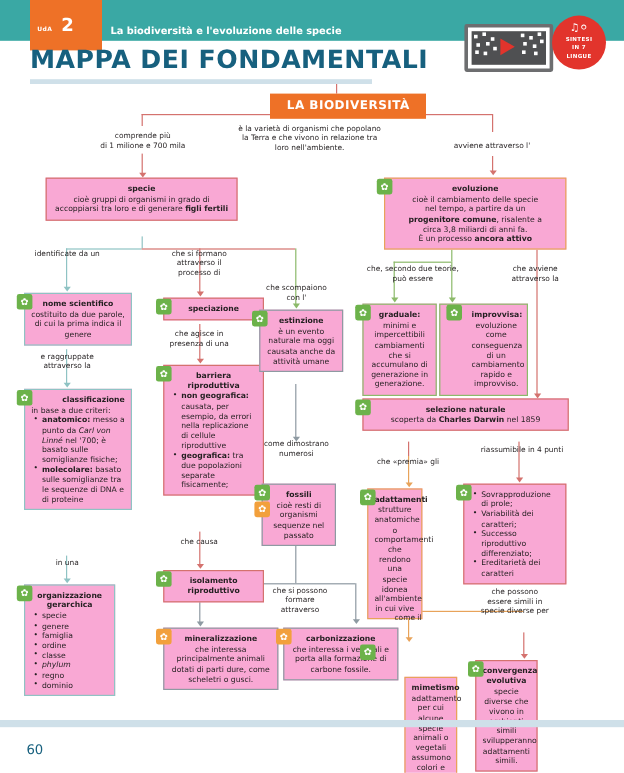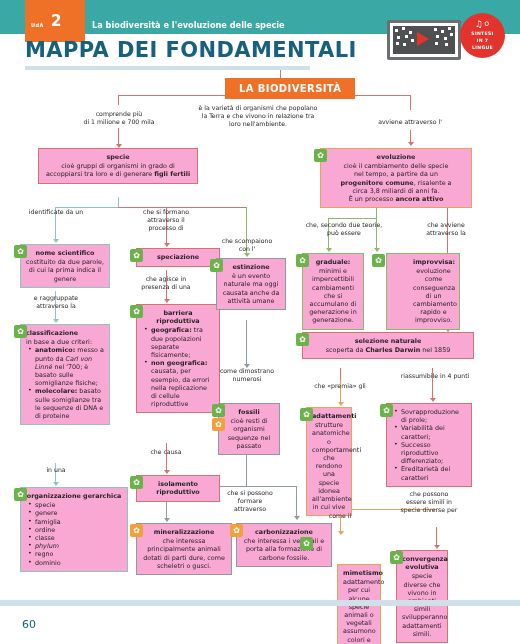--- a/index.html
+++ b/index.html
@@ -225,32 +225,32 @@
   <div class="node c-teal" style="left:20px;top:244px;width:90px;">
     <span class="hd">nome scientifico</span>
     <span>costituito da due parole, di cui la prima indica il genere</span>
   </div>
   <div class="leaf leaf-green" style="left:14px;top:245px;">✿</div>
 
   <div class="cap" style="left:12px;top:294px;width:88px;white-space:pre-line;">e raggruppate
 attraverso la</div>
 
   <div class="node c-teal left-list" style="left:20px;top:324px;width:90px;">
-    <span class="hd" style="text-align:left;">classificazione</span>
+    <span class="hd" style="text-align:right;">classificazione</span>
     <span>in base a due criteri:</span>
     <ul>
       <li><b>anatomico:</b><span> messo a punto da </span><i>Carl von Linné</i><span> nel '700; è basato sulle somiglianze fisiche;</span></li>
       <li><b>molecolare:</b><span> basato sulle somiglianze tra le sequenze di DNA e di proteine</span></li>
     </ul>
   </div>
   <div class="leaf leaf-green" style="left:14px;top:325px;">✿</div>
 
   <div class="cap" style="left:12px;top:466px;width:88px;">in una</div>
 
-  <div class="node c-teal left-list" style="left:20px;top:487px;width:108px;">
+  <div class="node c-teal left-list" style="left:20px;top:487px;width:76px;">
     <span class="hd" style="text-align:center;">organizzazione gerarchica</span>
     <ul>
       <li>specie</li>
       <li>genere</li>
       <li>famiglia</li>
       <li>ordine</li>
       <li>classe</li>
       <li style="font-style:italic;">phylum</li>
       <li>regno</li>
       <li>dominio</li>
@@ -266,22 +266,22 @@
     <span class="hd">speciazione</span>
   </div>
   <div class="leaf leaf-green" style="left:130px;top:249px;">✿</div>
 
   <div class="cap" style="left:128px;top:275px;width:76px;white-space:pre-line;">che agisce in
 presenza di una</div>
 
   <div class="node c-red left-list" style="left:136px;top:304px;width:84px;">
     <span class="hd" style="text-align:center;">barriera riproduttiva</span>
     <ul>
+      <li><b>non geografica:</b><span> causata, per esempio, da errori nella replicazione di cellule riproduttive</span></li>
       <li><b>geografica:</b><span> tra due popolazioni separate fisicamente;</span></li>
-      <li><b>non geografica:</b><span> causata, per esempio, da errori nella replicazione di cellule riproduttive</span></li>
     </ul>
   </div>
   <div class="leaf leaf-green" style="left:130px;top:305px;">✿</div>
 
   <div class="cap" style="left:128px;top:448px;width:76px;">che causa</div>
 
   <div class="node c-red" style="left:136px;top:475px;width:84px;">
     <span class="hd">isolamento riproduttivo</span>
   </div>
   <div class="leaf leaf-green" style="left:130px;top:476px;">✿</div>
@@ -325,21 +325,21 @@
 può essere</div>
   <div class="cap" style="left:412px;top:221px;width:68px;white-space:pre-line;">che avviene
 attraverso la</div>
 
   <div class="node c-green" style="left:302px;top:253px;width:62px;">
     <span class="hd">graduale:</span>
     <span>minimi e impercettibili cambiamenti che si accumulano di generazione in generazione.</span>
   </div>
   <div class="leaf leaf-green" style="left:296px;top:254px;">✿</div>
 
-  <div class="node c-green" style="left:386px;top:253px;width:74px;padding-left:26px;">
+  <div class="node c-green" style="left:366px;top:253px;width:74px;padding-left:26px;">
     <span class="hd">improvvisa:</span>
     <span>evoluzione come conseguenza di un cambiamento rapido e improvviso.</span>
   </div>
   <div class="leaf leaf-green" style="left:372px;top:254px;">✿</div>
 
   <div class="node c-red" style="left:302px;top:332px;width:172px;">
     <span class="hd">selezione naturale</span>
     <span>scoperta da </span><b>Charles Darwin</b><span> nel 1859</span>
   </div>
   <div class="leaf leaf-green" style="left:296px;top:333px;">✿</div>

